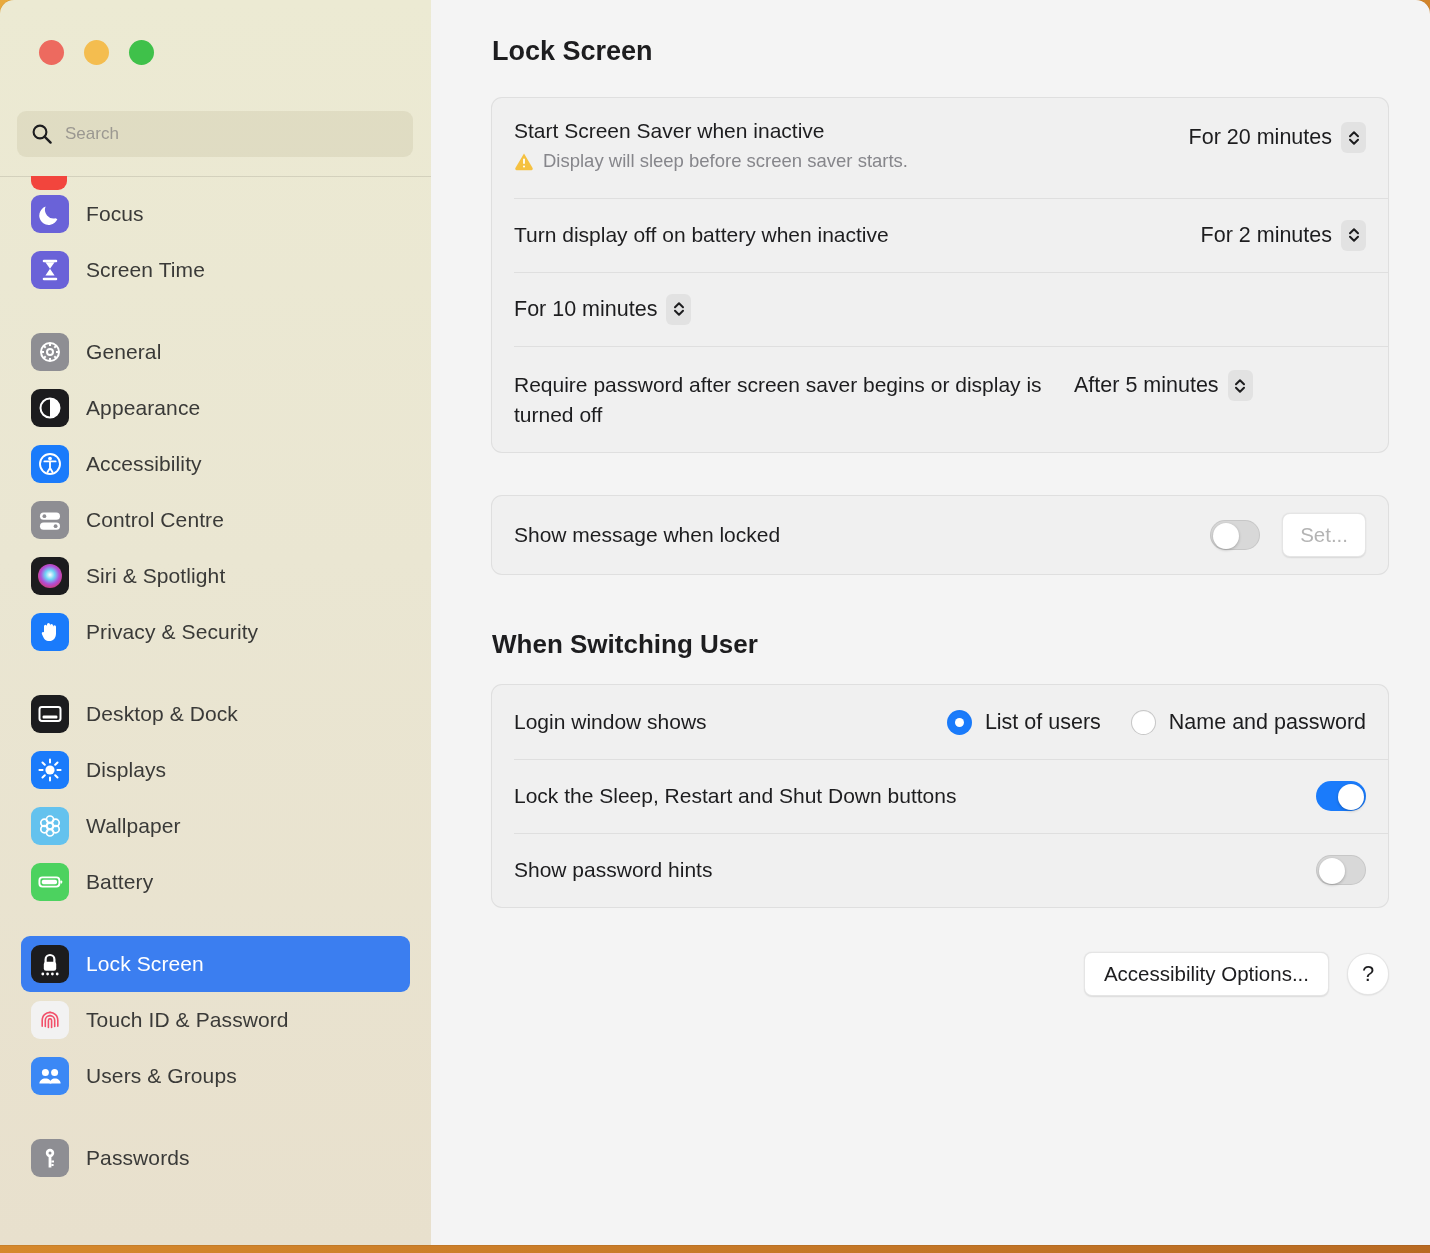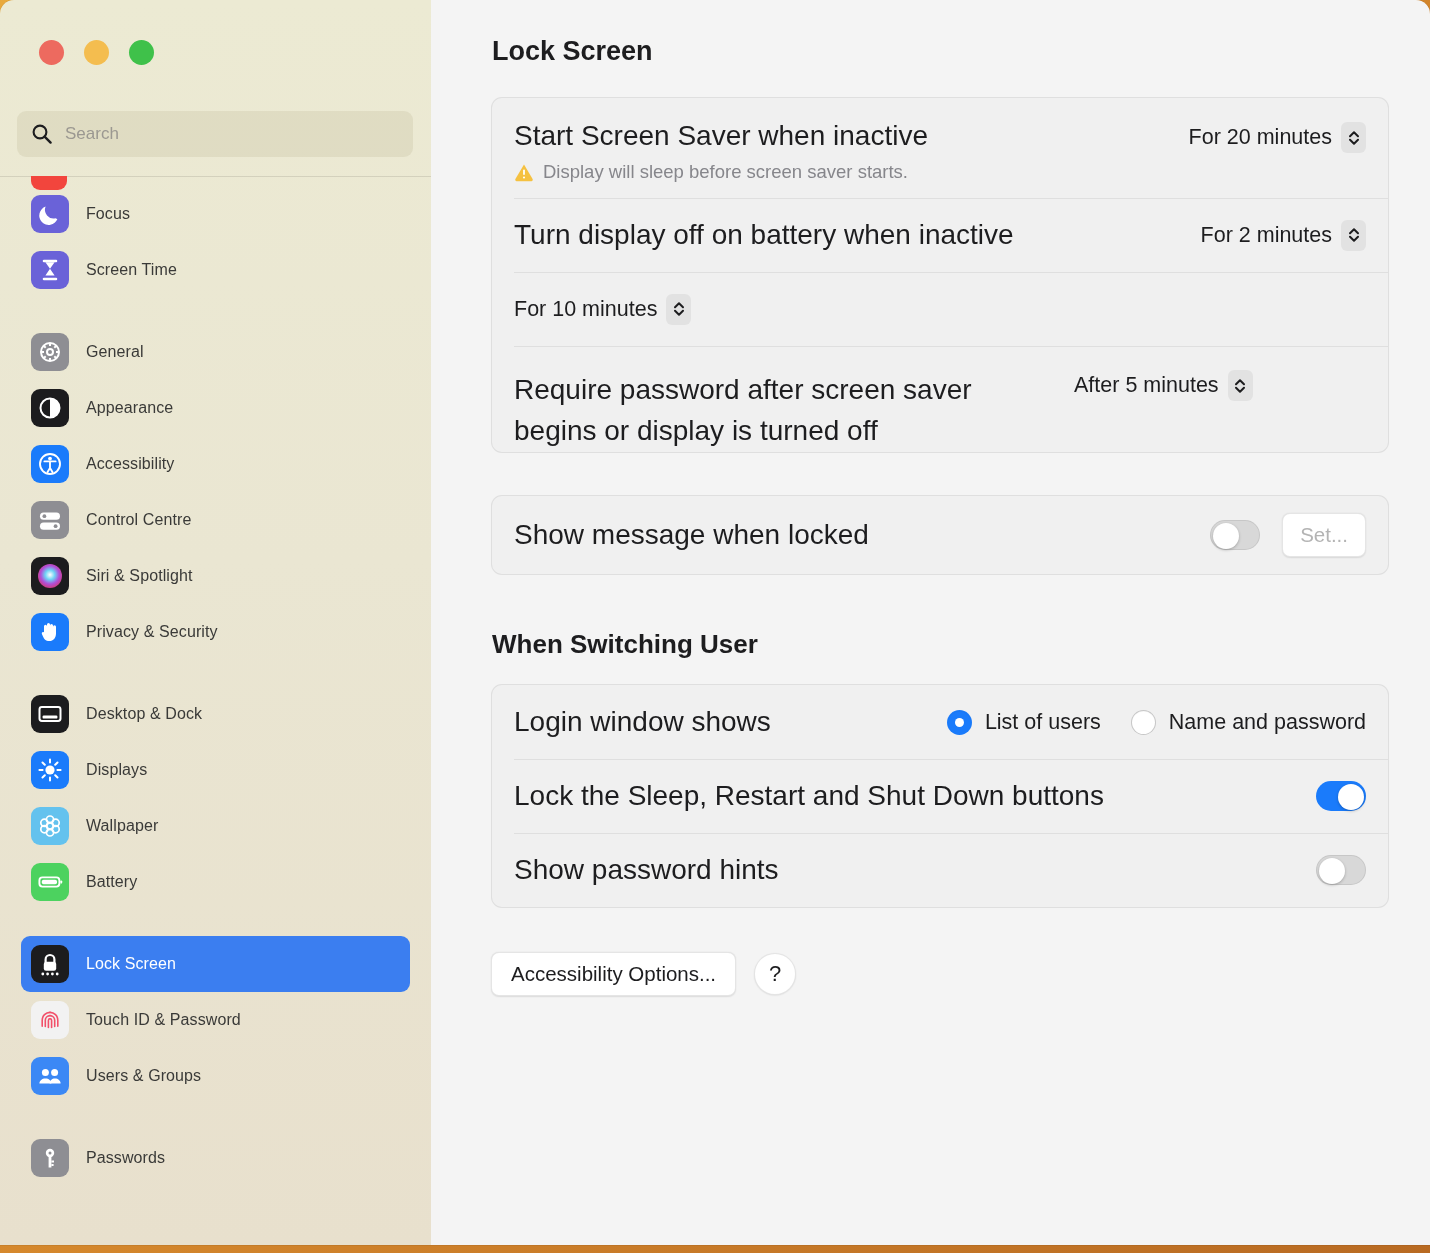--- a/index.html
+++ b/index.html
@@ -104,21 +104,21 @@
   .nav-icon {
     width: 38px; height: 38px;
     flex: 0 0 38px;
     border-radius: 9px;
     margin-right: 17px;
     display: flex; align-items: center; justify-content: center;
     overflow: hidden;
     position: relative;
   }
   .nav-label {
-    font-size: 16px;
+    font-size: 21px;
     color: #3a3a38;
     letter-spacing: 0.1px;
     white-space: nowrap;
   }
   .group-gap { height: 26px; }
 
   
   .main {
     flex: 1 1 auto;
     height: 100%;
@@ -151,21 +151,21 @@
     position: relative;
   }
   .row + .row::before {
     content: "";
     position: absolute;
     left: 22px; right: 0; top: 0;
     height: 1px;
     background: rgba(0,0,0,0.07);
   }
   .row-label {
-    font-size: 28px;
+    font-size: 21px;
     color: #1d1d1f;
     line-height: 1.45;
     flex: 1 1 auto;
     padding-right: 16px;
   }
   .row-sub {
     display: flex;
     align-items: center;
     gap: 9px;
     font-size: 18.5px;
@@ -258,21 +258,21 @@
   .section-head {
     font-size: 26px;
     font-weight: bold;
     color: #1d1d1f;
     margin-left: 1px;
   }
 
   .footer-actions {
     display: flex;
     align-items: center;
-    justify-content: flex-start;
+    justify-content: flex-end;
     gap: 18px;
     margin-top: 44px;
   }
   .help-btn {
     width: 42px; height: 42px;
     border-radius: 50%;
     background: #ffffff;
     border: 0.5px solid rgba(0,0,0,0.10);
     box-shadow: 0 0.5px 1.5px rgba(0,0,0,0.10);
     display: flex; align-items: center; justify-content: center;

